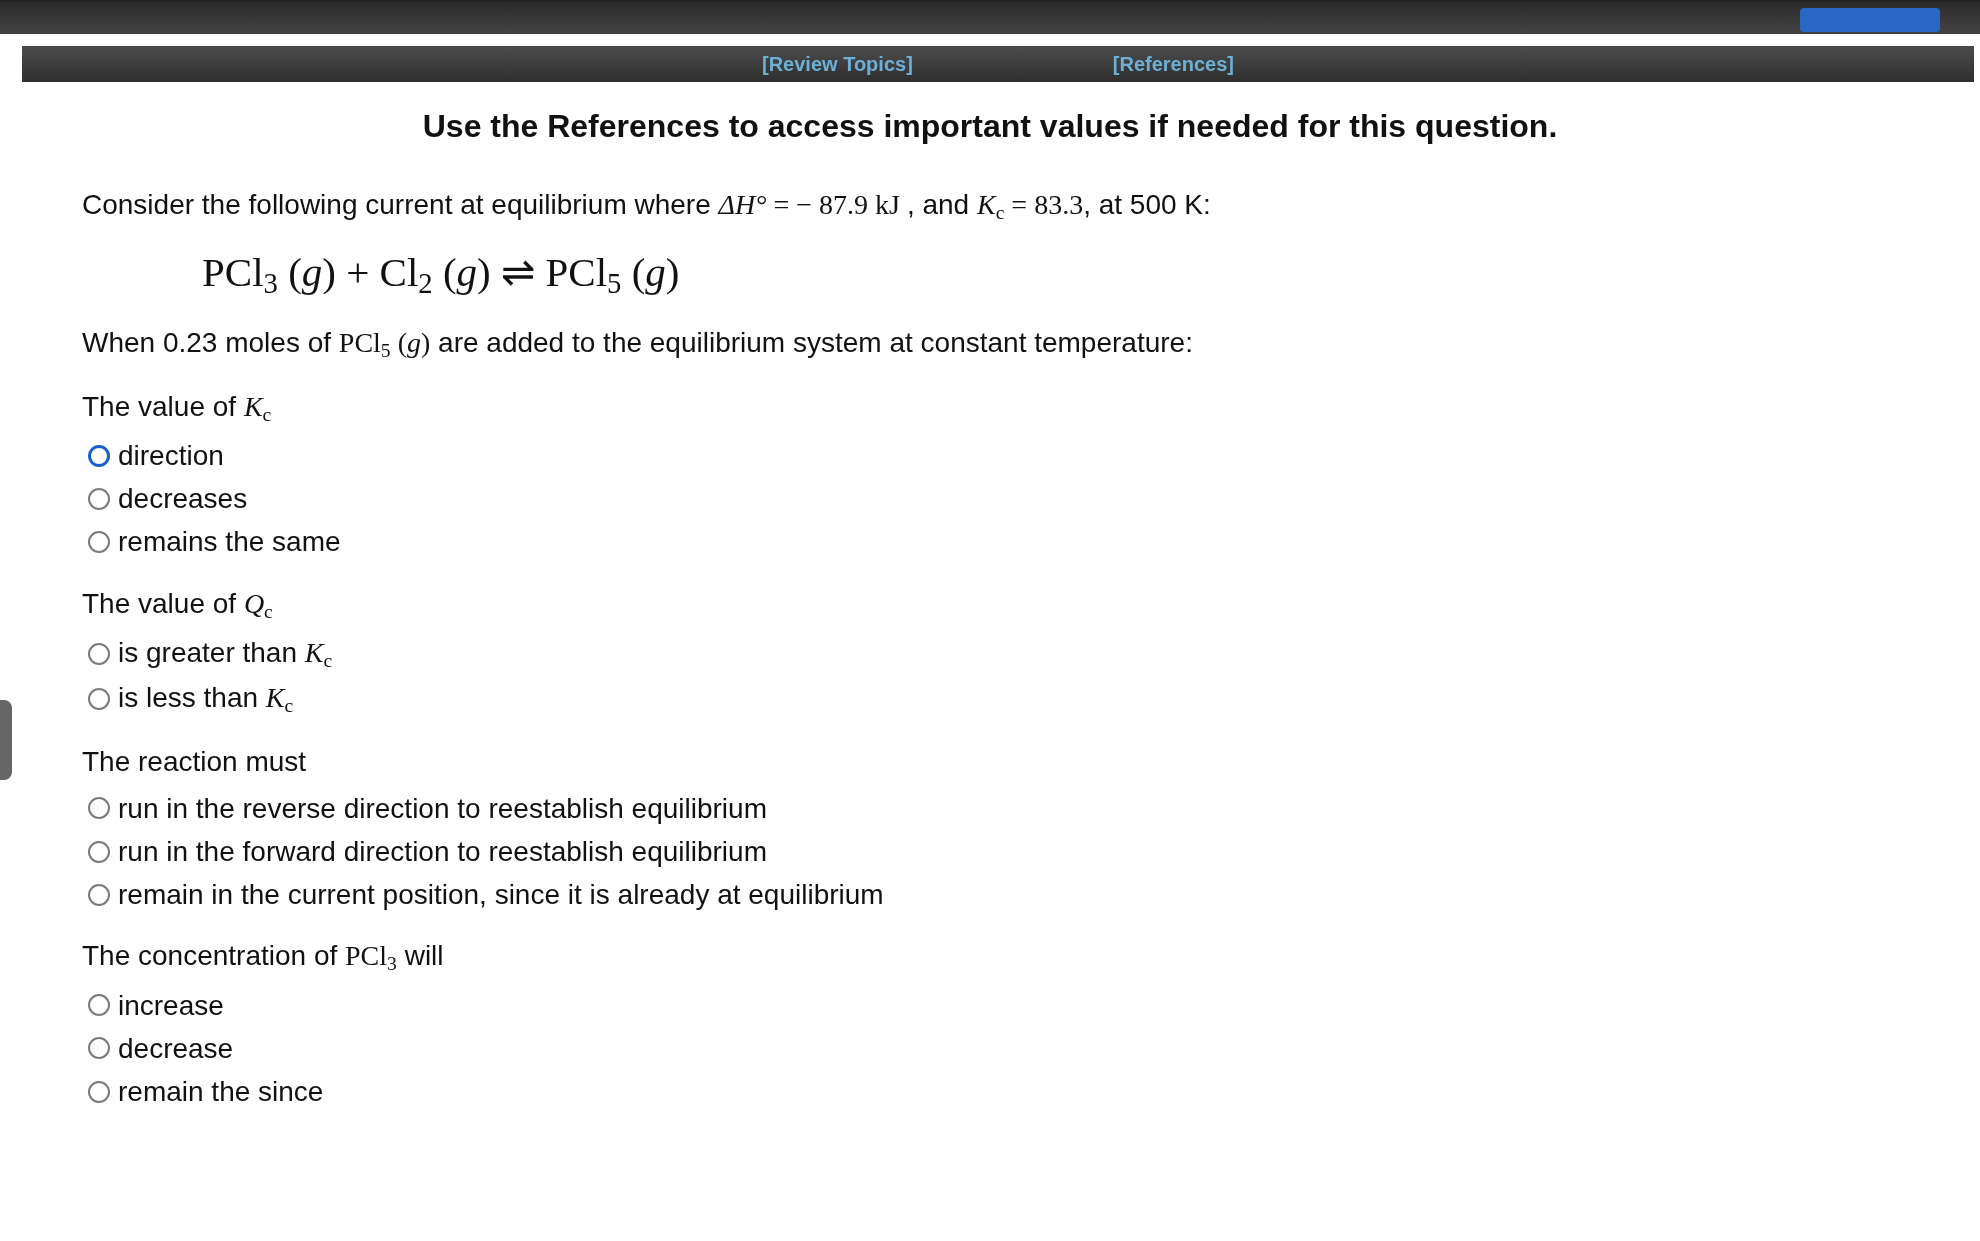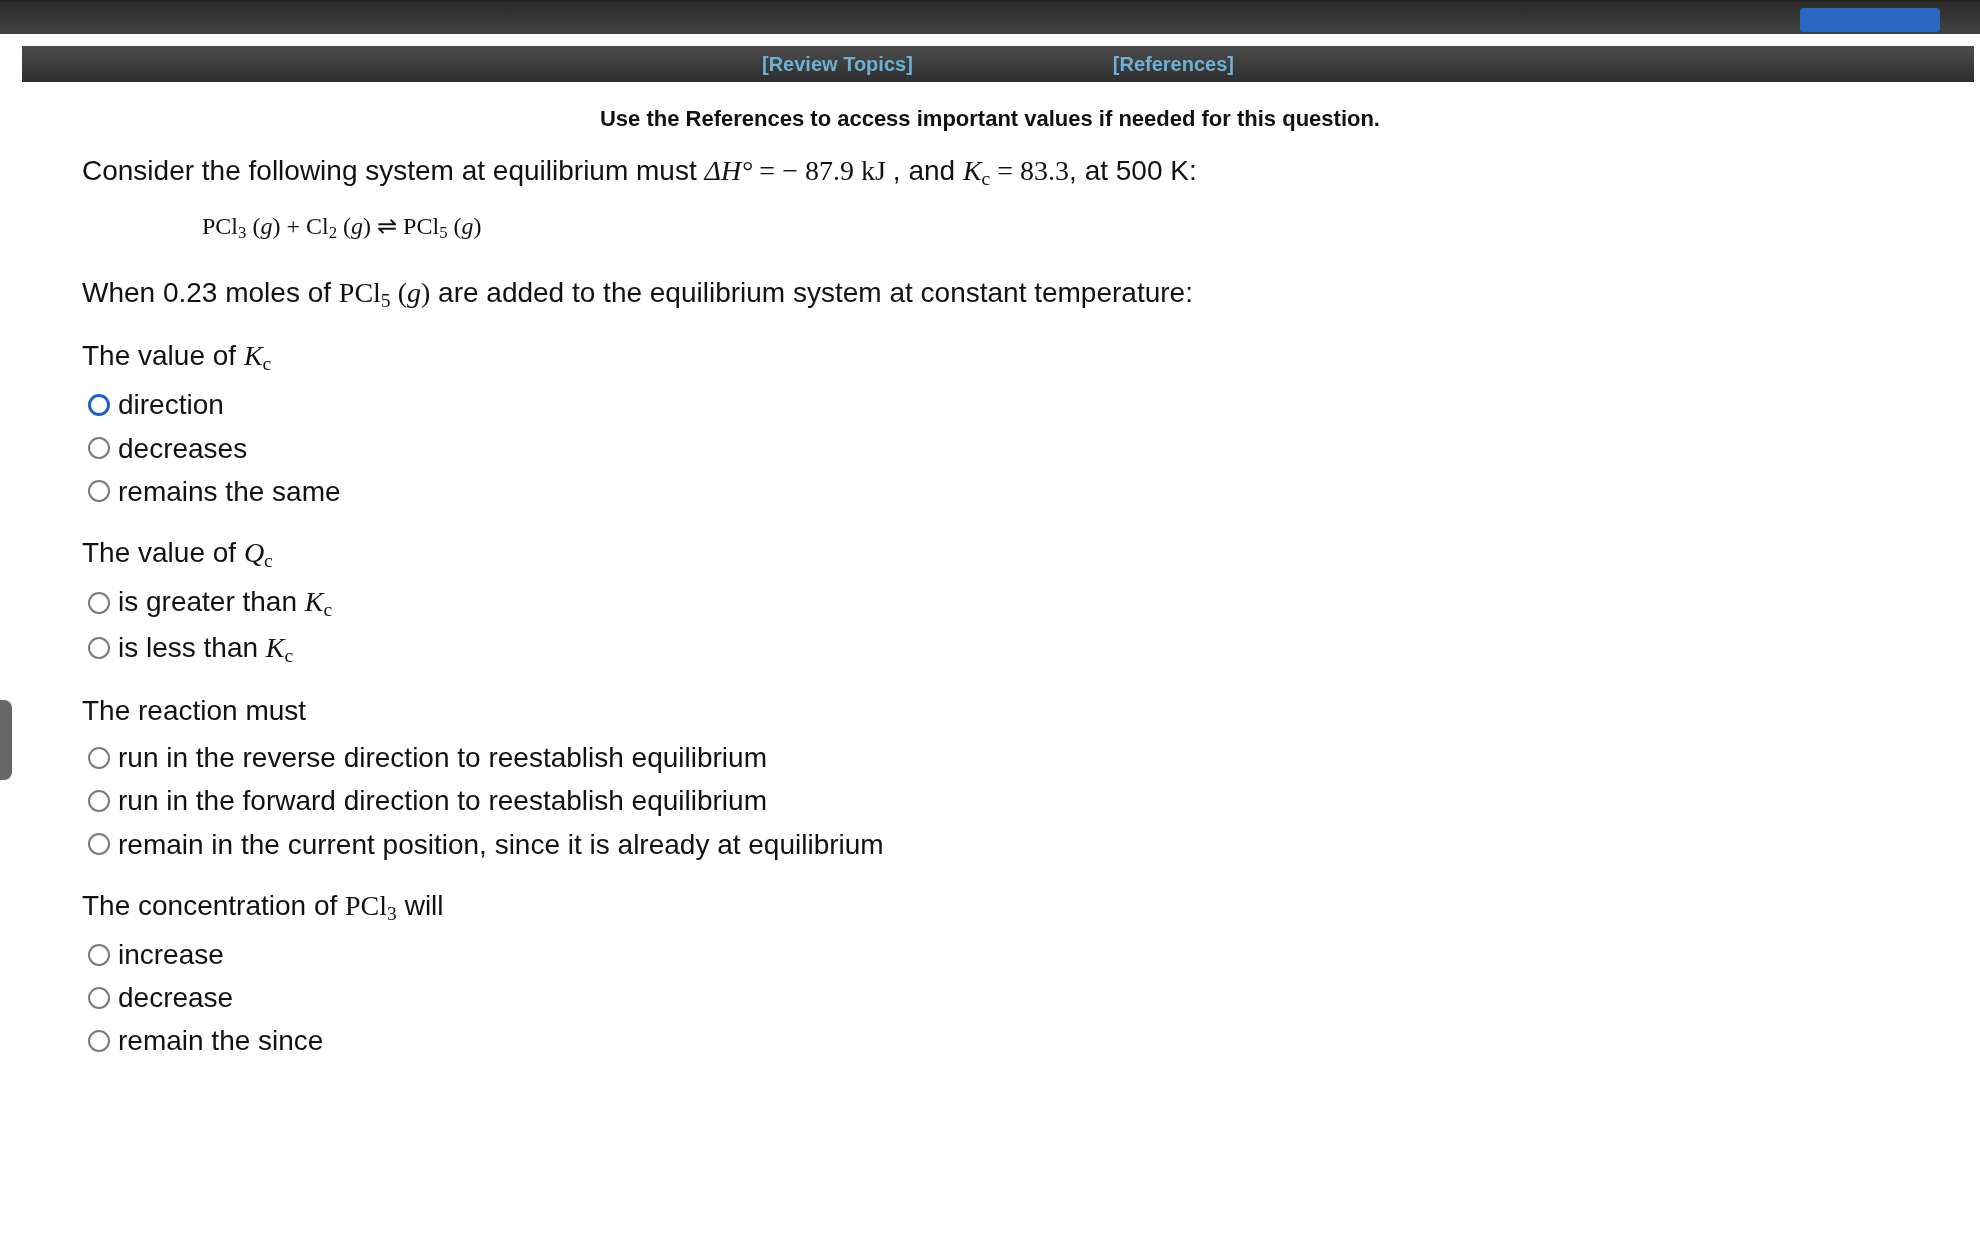--- a/index.html
+++ b/index.html
@@ -54,28 +54,28 @@
     right: 22px;
     background: #fff;
     padding: 22px 60px 40px 60px;
     font-size: 28px;
     color: #111;
     line-height: 1.4;
   }
   .instruction {
     text-align: center;
     font-weight: bold;
-    font-size: 22px;
-    margin-bottom: 16px;
+    font-size: 32px;
+    margin-bottom: 36px;
   }
   .intro { margin-bottom: 18px; }
   .reaction {
     font-family: 'Times New Roman', Times, serif;
-    font-size: 24px;
-    margin: 14px 0 28px 120px;
+    font-size: 41px;
+    margin: 14px 0 20px 120px;
   }
   .math {
     font-family: 'Times New Roman', Times, serif;
   }
   sub { font-size: 0.7em; vertical-align: -0.25em; font-style: normal;}
   .italic { font-style: italic; font-family: Liberation Serif, serif; }
   .qprompt { margin: 22px 0 6px 0; }
   .options { margin: 8px 0 10px 6px; }
   .opt {
     display: flex;
@@ -118,21 +118,21 @@
   <a>[References]</a>
 </div>
 
 <div class="left-tabs"></div>
 
 <div class="content">
 
   <div class="instruction">Use the References to access important values if needed for this question.</div>
 
   <div class="intro">
-    <span>Consider the following system at equilibrium must </span>
+    <span>Consider the following current at equilibrium where </span>
     <span class="math math-expr">
       <span class="italic">ΔH°</span><span> = − 87.9  kJ</span>
     </span><span>, and </span><span class="math math-expr"><span class="italic">K<sub>c</sub></span><span> = 83.3</span></span><span>, at 500 K:</span>
   </div>
 
   <div class="reaction">PCl<sub>3</sub> (<span class="italic">g</span>) + Cl<sub>2</sub> (<span class="italic">g</span>) ⇌ PCl<sub>5</sub> (<span class="italic">g</span>)</div>
 
   <div class="intro">
     <span>When 0.23 moles of </span><span class="math">PCl<sub>5</sub> (<span class="italic">g</span>)</span><span> are added to the equilibrium system at constant temperature:</span>
   </div>

